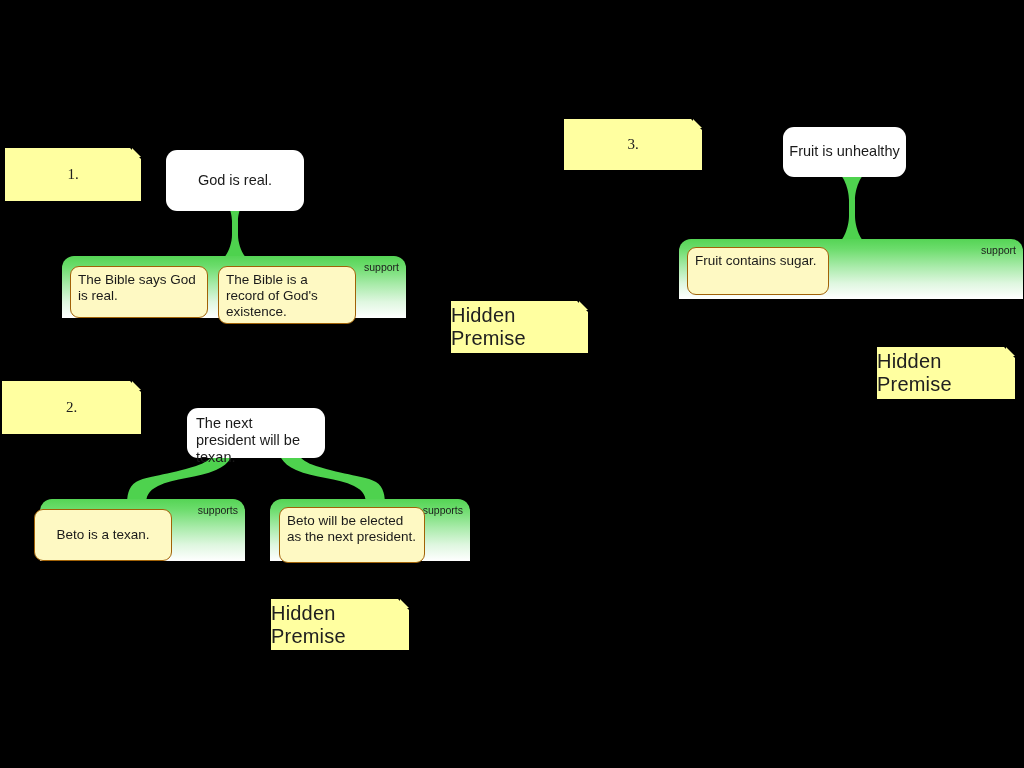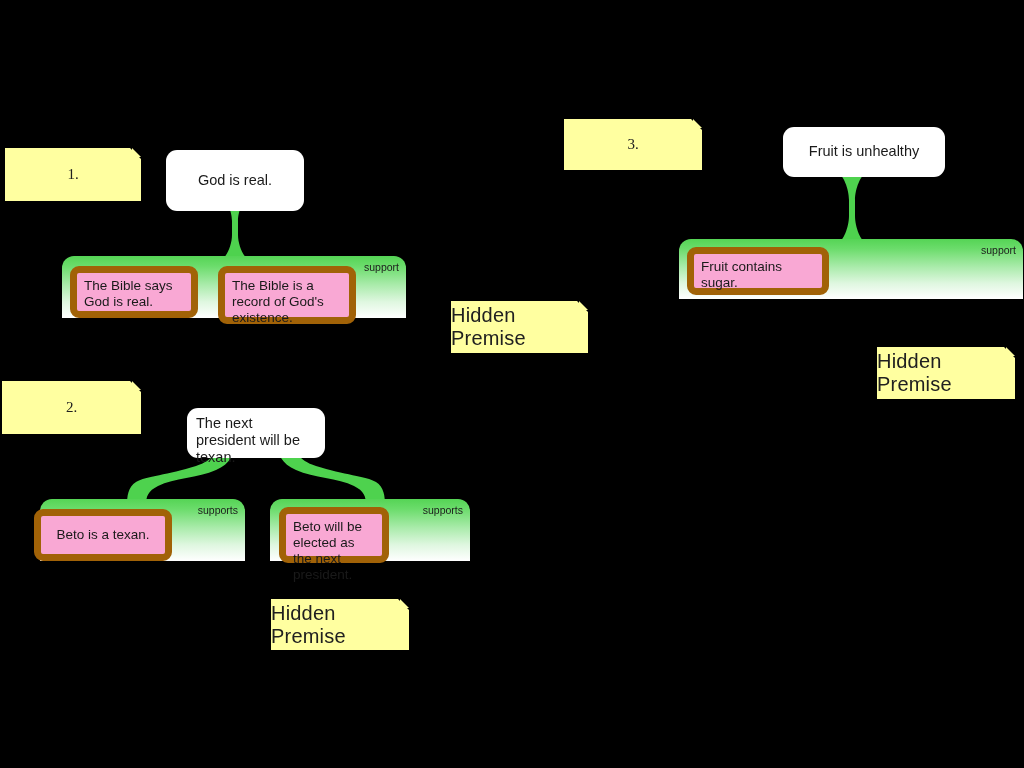--- a/index.html
+++ b/index.html
@@ -90,22 +90,22 @@
     top: 5px;
     right: 7px;
     font-size: 10.5px;
     color: #1c1c1c;
     white-space: nowrap;
   }
 
   
   .premise {
     position: absolute;
-    background: #f9a8d4;
-    border: 7px solid #a16207;
+    background: #fef9c3;
+    border: 1px solid #a16207;
     border-radius: 9px;
     box-sizing: border-box;
     color: #1a1a1a;
     font-size: 13.5px;
     line-height: 1.19;
     z-index: 5;
   }
   .premise.lefted {
     padding: 5px 7px 0 7px;
     text-align: left;
@@ -141,21 +141,21 @@
 
   <div class="conn" style="left:215px; top:197px; width:40px; height:62px;">
     <svg width="40" height="62" viewBox="0 0 40 62">
       <path d="M6,0 C11,0 17,14 17,24 L17,38 C17,48 11,62 6,62 L34,62 C29,62 23,48 23,38 L23,24 C23,14 29,0 34,0 Z" fill="#4ed24e"></path>
     </svg>
   </div>
 
   <div class="group" style="left:62px; top:256px; width:344px; height:62px;">
     <span class="group-label">support</span>
   </div>
-  <div class="premise lefted" style="left:70px; top:266px; width:128px; height:52px;">
+  <div class="premise lefted" style="left:70px; top:266px; width:138px; height:52px;">
     <span>The Bible says God is real.</span>
   </div>
   <div class="premise lefted" style="left:218px; top:266px; width:138px; height:58px;">
     <span>The Bible is a record of God's existence.</span>
   </div>
 
   <div class="sticky sticky-num" style="left:2px; top:381px; width:139px; height:53px;">
     <span class="fold"></span>
     <span class="fold-in"></span>
     <span>2.</span>
@@ -194,31 +194,31 @@
   <div class="group" style="left:40px; top:499px; width:205px; height:62px;">
     <span class="group-label">supports</span>
   </div>
   <div class="premise centered" style="left:34px; top:509px; width:138px; height:52px;">
     <span>Beto is a texan.</span>
   </div>
 
   <div class="group" style="left:270px; top:499px; width:200px; height:62px;">
     <span class="group-label">supports</span>
   </div>
-  <div class="premise lefted" style="left:279px; top:507px; width:110px; height:56px;">
+  <div class="premise lefted" style="left:279px; top:507px; width:146px; height:56px;">
     <span>Beto will be elected as the next president.</span>
   </div>
 
   <div class="sticky sticky-num" style="left:564px; top:119px; width:138px; height:51px;">
     <span class="fold"></span>
     <span class="fold-in"></span>
     <span>3.</span>
   </div>
 
-  <div class="claim centered" style="left:783px; top:127px; width:162px; height:50px;">
+  <div class="claim centered" style="left:783px; top:127px; width:123px; height:50px;">
     <span>Fruit is unhealthy</span>
   </div>
 
   <div class="conn" style="left:832px; top:174px; width:40px; height:68px;">
     <svg width="40" height="68" viewBox="0 0 40 68">
       <path d="M6,0 C11,0 17,15 17,26 L17,42 C17,53 11,68 6,68 L34,68 C29,68 23,53 23,42 L23,26 C23,15 29,0 34,0 Z" fill="#4ed24e"></path>
     </svg>
   </div>
 
   <div class="group" style="left:679px; top:239px; width:344px; height:60px;">

